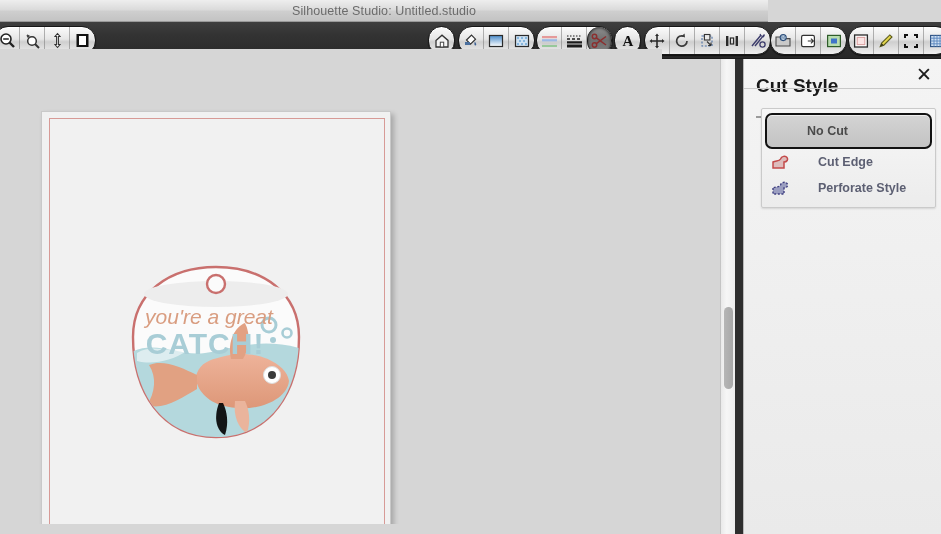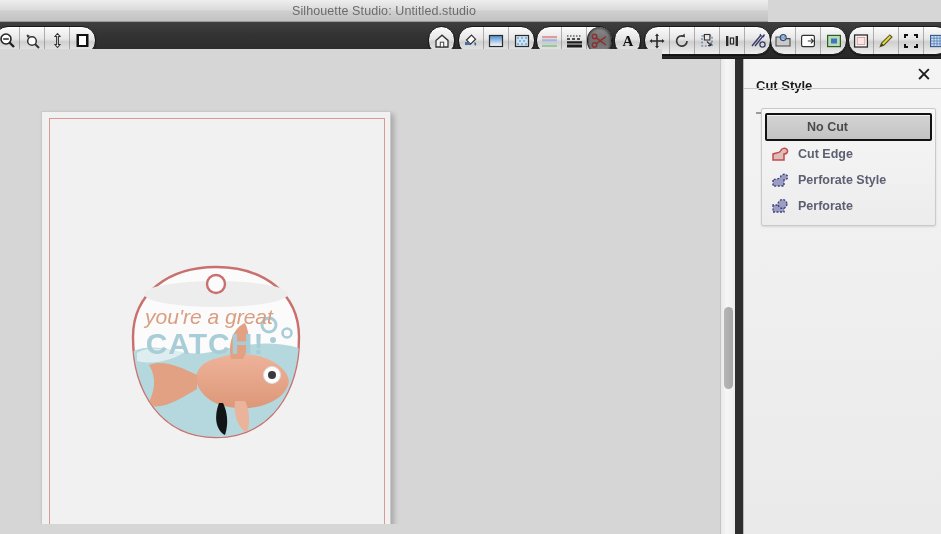--- a/index.html
+++ b/index.html
@@ -104,21 +104,21 @@
   #right-panel {
     position: absolute; left: 743px; top: 59px; width: 198px; height: 475px;
     background: linear-gradient(to bottom, #f4f4f4, #eaeaea);
     border-left: 1px solid #b9b9b9;
   }
   #panel-header {
     position: absolute; left: 0; top: 0; width: 198px; height: 30px;
     display: flex; align-items: center;
   }
   #panel-title {
-    margin-left: 12px; font-size: 13px; font-weight: bold; color: #1a1a1a;
+    margin-left: 12px; font-size: 19px; font-weight: bold; color: #1a1a1a;
     border-bottom: 2px solid #9b9b9b; padding-bottom: 19px; margin-top: 44px;
   }
   #panel-close {
     position: absolute; right: 6px; top: 4px; width: 22px; height: 22px;
     display: flex; align-items: center; justify-content: center;
     font-size: 19px; color: #1c1c1c; cursor: pointer;
   }
   #panel-header-rule {
     position: absolute; left: 0; top: 29px; width: 198px; height: 1px;
     background: #c9c9c9;
@@ -131,28 +131,28 @@
     box-shadow: 0 1px 2px rgba(0,0,0,.12);
     padding: 4px 0 6px 0;
   }
   .cs-item {
     display: flex; align-items: center; height: 26px; padding-left: 6px;
     position: relative;
   }
   .cs-item.selected {
     background: linear-gradient(to bottom, #d4d4d4, #c3c3c3);
     border: 2px solid #121212;
-    border-radius: 2px;
+    border-radius: 7px;
     margin: 0 3px;
-    height: 28px;
+    height: 36px;
     box-shadow: inset 0 1px 0 rgba(255,255,255,.6);
   }
   .cs-icon { width: 26px; display: flex; align-items: center; justify-content: center; }
   .cs-label {
-    font-size: 12.5px; font-weight: bold; color: #5c5f72; margin-left: 4px;
+    font-size: 12.5px; font-weight: bold; color: #5c5f72; margin-left: 24px;
   }
   .cs-item.selected .cs-label { margin-left: 34px; color: #4a4a4a; }
 </style>
 </head>
 <body>
 
 <div id="app">
 
   <div id="titlebar">
     <span id="title-text">Silhouette Studio: Untitled.studio</span>
@@ -459,25 +459,16 @@
 
       <div class="cs-item">
         <span class="cs-icon">
           <svg width="22" height="18" viewBox="0 0 22 18">
             <path d="M3 9 L3 15 L14 15 L14 9 C17 9 18.5 6.5 17 4.5 C15.5 2.5 11.5 3 10.5 6 C9.5 8.5 6 7.5 3 9 Z" fill="#9b9ec0" stroke="#3f3f80" stroke-width="1.4" stroke-dasharray="2 1.6"></path>
           </svg>
         </span>
         <span class="cs-label">Perforate Style</span>
       </div>
 
-      <div class="cs-item">
-        <span class="cs-icon">
-          <svg width="22" height="18" viewBox="0 0 22 18">
-            <path d="M3 8 L3 15 L14 15 L14 8 Z" fill="#9b9ec0" stroke="#3f3f80" stroke-width="1.3" stroke-dasharray="2 1.5"></path>
-            <circle cx="12.5" cy="7" r="4.4" fill="#9b9ec0" stroke="#3f3f80" stroke-width="1.3" stroke-dasharray="2 1.5"></circle>
-          </svg>
-        </span>
-        <span class="cs-label">Perforate</span>
-      </div>
     </div>
   </div>
 
 </div>
 
 </body></html>

